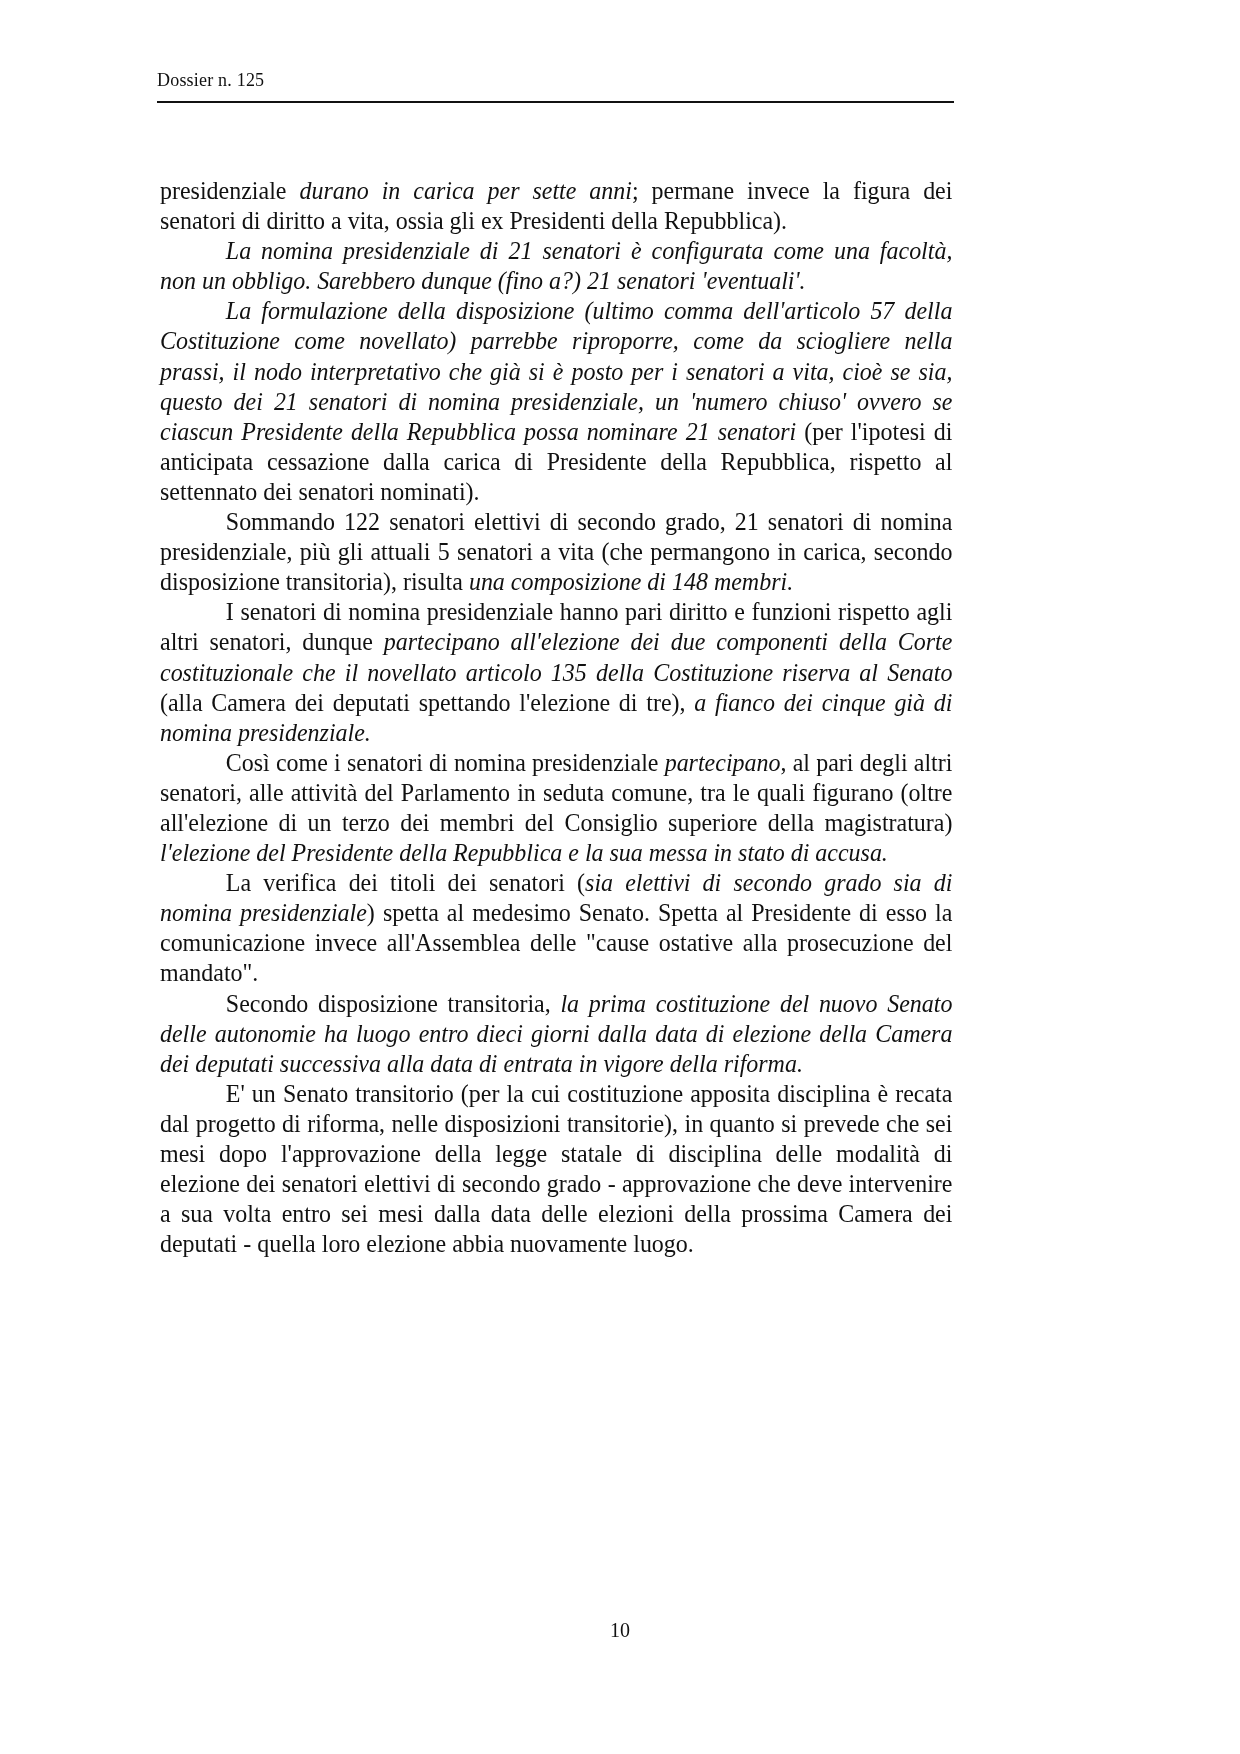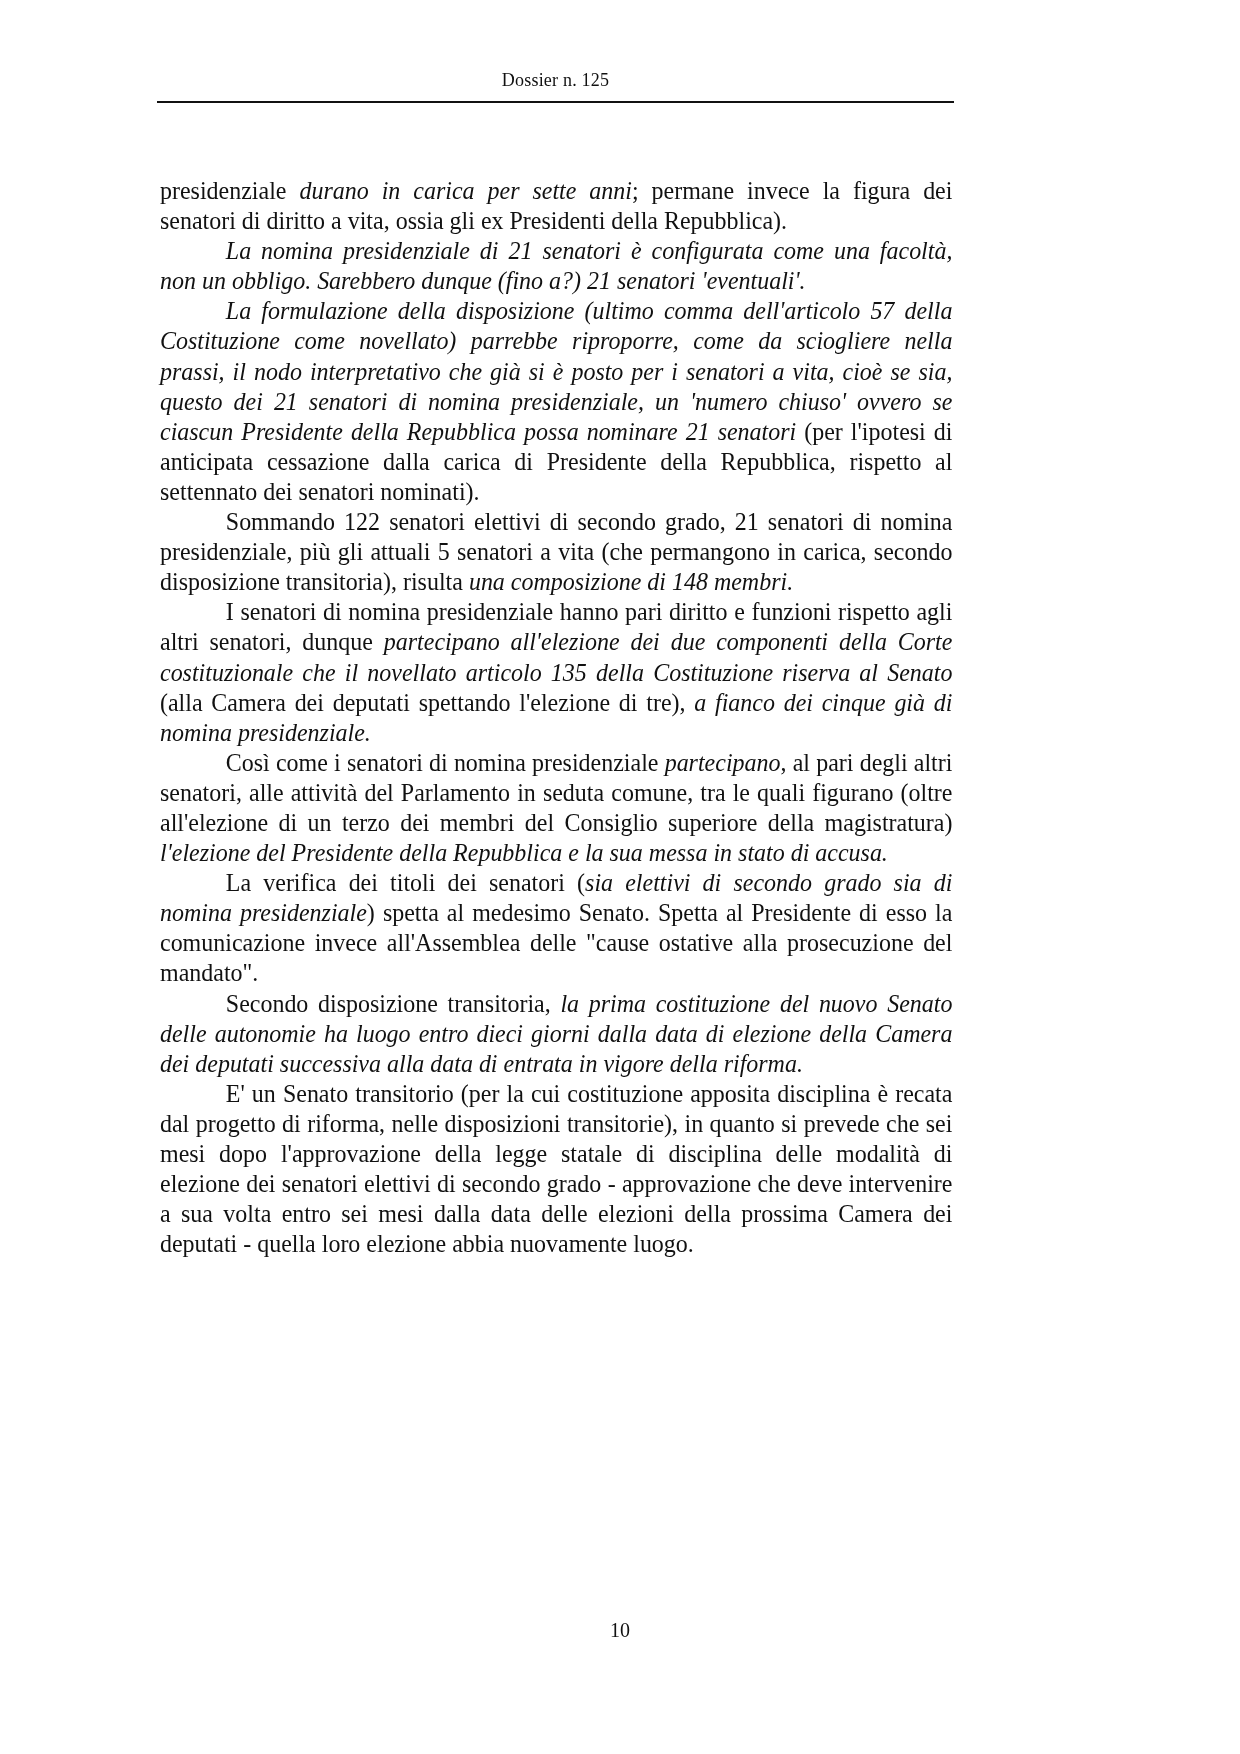--- a/index.html
+++ b/index.html
@@ -1,18 +1,18 @@
 <!DOCTYPE html>
 <html><head>
   <meta charset="utf-8">
   <style>
     html, body { margin: 0; padding: 0; background: #ffffff; }
     body { width: 1240px; height: 1754px; position: relative; overflow: hidden;
            font-family: "Liberation Serif", "DejaVu Serif", serif; color: #111; }
-    .header { position: absolute; left: 157px; top: 70px; width: 797px; text-align: center;
+    .header { position: absolute; left: 157px; top: 70px; width: 797px; 
               font-size: 18px; letter-spacing: 0.2px; }
     .rule { position: absolute; left: 157px; top: 101px; width: 797px; height: 2px; background: #111; }
     .body-text { position: absolute; left: 160px; top: 176px; width: 792px;
                  font-size: 25.5px; line-height: 30.1px; text-align: justify;
                  transform: scaleX(0.94); transform-origin: left top; width: 843px; }
     .body-text p { margin: 0; text-indent: 70px; }
     .body-text p.first { text-indent: 0; }
     .body-text i { font-style: italic; }
     .page-number { position: absolute; left: 0; width: 1240px; top: 1619px; text-align: center;
                    font-size: 20px; }

